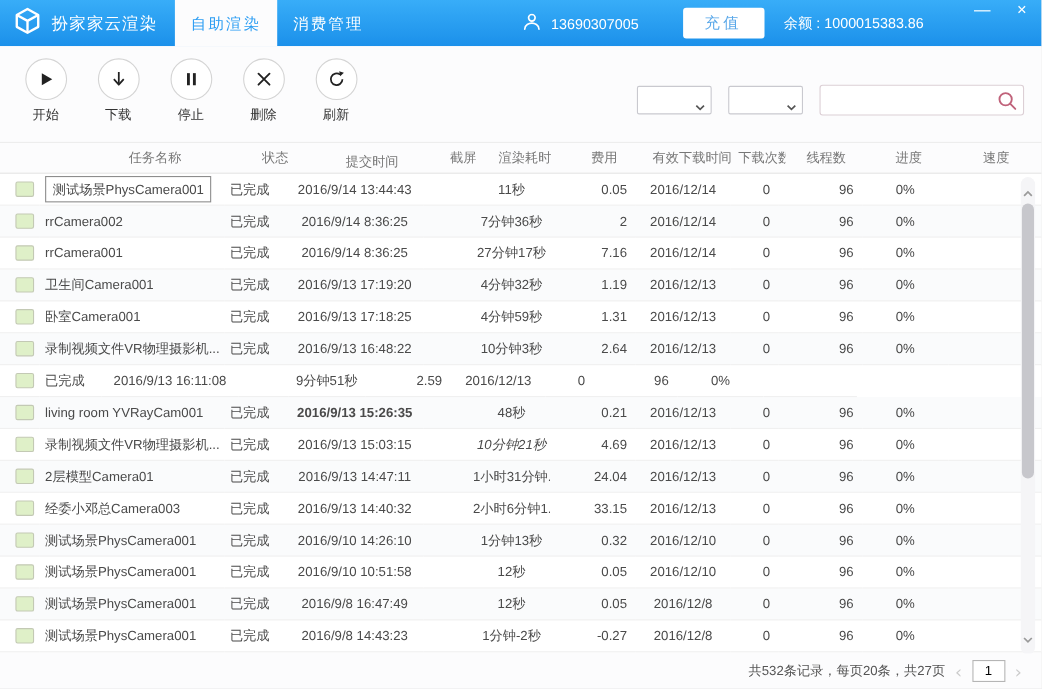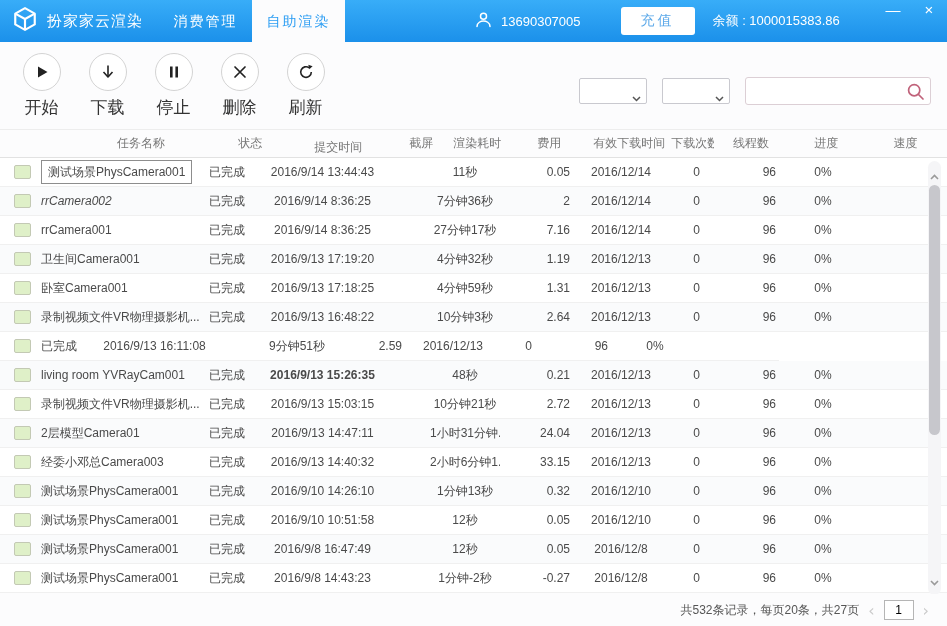--- a/index.html
+++ b/index.html
@@ -28,21 +28,21 @@
   .win-btn { color:#fff; width:20px; text-align:center; font-size:15px; line-height:18px; cursor:pointer; }
   
   .toolbar { height:88px; position:relative; background:#fcfcfd; border-bottom:1px solid #ededed; }
   .tools { display:flex; gap:13px; padding:11px 0 0 15px; }
   .tool { width:53px; text-align:center; }
   .tool-circle {
     width:38px; height:38px; border:1px solid #d4d4d4; border-radius:50%;
     margin:0 auto; display:flex; align-items:center; justify-content:center;
     background:#fff; cursor:pointer;
   }
-  .tool-label { font-size:17px; color:#333; margin-top:5px; }
+  .tool-label { font-size:12px; color:#333; margin-top:5px; }
   .filter-bar { position:absolute; top:35px; right:16px; display:flex; gap:15px; align-items:center; }
   .select-box { width:68px; height:26px; border:1px solid #c9c9cf; border-radius:2px; background:#fff; position:relative; cursor:pointer; }
   .select-box .chev { position:absolute; right:5px; top:9px; }
   .search-box { width:186px; height:28px; border:1px solid #dccfd5; border-radius:3px; background:#fff; position:relative; }
   .search-box input { border:none; outline:none; width:152px; height:24px; margin:1px 0 0 7px; font-size:12px; background:transparent; }
   .search-box .mag { position:absolute; right:5px; top:4px; }
   
   .thead { display:flex; height:28px; align-items:center; font-size:12px; color:#777; border-bottom:1px solid #e2e2e2; background:#fcfcfd;padding-left:24px; }
   .th { white-space:nowrap; overflow:hidden; text-align:center; }
   .tr { display:flex; height:29px; background:#fff; }
@@ -84,22 +84,22 @@
   <div class="titlebar">
     <div class="brand">
       <span>
         <svg width="26" height="26" viewBox="0 0 24 24">
           <polygon points="12,2 21,7 21,17 12,22 3,17 3,7" fill="none" stroke="#fff" stroke-width="2" stroke-linejoin="round"></polygon>
           <path d="M12 22 L12 12 L3 7 M12 12 L21 7" fill="none" stroke="#fff" stroke-width="2" stroke-linejoin="round"></path>
         </svg>
       </span>
       <span class="brand-title">扮家家云渲染</span>
     </div>
+    <div class="tab active">自助渲染</div>
     <div class="tab">消费管理</div>
-    <div class="tab active">自助渲染</div>
     <div class="account">
       <span>
         <svg width="17" height="16" viewBox="0 0 17 16">
           <circle cx="8.5" cy="4.2" r="3" fill="none" stroke="#fff" stroke-width="1.5"></circle>
           <path d="M2 14.5 C2 10.5 6 9 8.5 9 C11 9 15 10.5 15 14.5" fill="none" stroke="#fff" stroke-width="1.5" stroke-linecap="round"></path>
         </svg>
       </span>
       <span>13690307005</span>
     </div>
     <button class="recharge">充值</button>
@@ -210,21 +210,21 @@
         <div class="td align-center" style="width: 70px;">11秒</div>
         <div class="td align-right" style="width: 78px;">0.05</div>
         <div class="td align-center" style="width: 86px;">2016/12/14</div>
         <div class="td align-right" style="width: 44px;">0</div>
         <div class="td align-right" style="width: 76px;">96</div>
         <div class="td align-center" style="width: 78px;">0%</div>
         <div class="td align-center" style="width: 85px;"></div>
       </div>
       <div class="tr alt">
         <div class="td align-left" style="width: 36px;"><span class="row-icon"></span></div>
-        <div class="td align-left" style="width: 168px; font-style: italic;">rrCamera002</div>
+        <div class="td align-left" style="width: 168px;">rrCamera002</div>
         <div class="td align-left" style="width: 56px;">已完成</div>
         <div class="td align-center" style="width: 125px;">2016/9/14 8:36:25</div>
         <div class="td align-center" style="width: 45px;"></div>
         <div class="td align-center" style="width: 70px;">7分钟36秒</div>
         <div class="td align-right" style="width: 78px;">2</div>
         <div class="td align-center" style="width: 86px;">2016/12/14</div>
         <div class="td align-right" style="width: 44px;">0</div>
         <div class="td align-right" style="width: 76px;">96</div>
         <div class="td align-center" style="width: 78px;">0%</div>
         <div class="td align-center" style="width: 85px;"></div>
@@ -311,22 +311,22 @@
         <div class="td align-right" style="width: 76px;">96</div>
         <div class="td align-center" style="width: 78px;">0%</div>
         <div class="td align-center" style="width: 85px;"></div>
       </div>
       <div class="tr">
         <div class="td align-left" style="width: 36px;"><span class="row-icon"></span></div>
         <div class="td align-left" style="width: 168px;">录制视频文件VR物理摄影机...</div>
         <div class="td align-left" style="width: 56px;">已完成</div>
         <div class="td align-center" style="width: 125px;">2016/9/13 15:03:15</div>
         <div class="td align-center" style="width: 45px;"></div>
-        <div class="td align-center" style="width: 70px;">10分钟21秒</div>
-        <div class="td align-right" style="width: 78px;">2.72</div>
+        <div class="td align-center" style="width: 70px; font-style: italic;">10分钟21秒</div>
+        <div class="td align-right" style="width: 78px;">4.69</div>
         <div class="td align-center" style="width: 86px;">2016/12/13</div>
         <div class="td align-right" style="width: 44px;">0</div>
         <div class="td align-right" style="width: 76px;">96</div>
         <div class="td align-center" style="width: 78px;">0%</div>
         <div class="td align-center" style="width: 85px;"></div>
       </div>
       <div class="tr alt">
         <div class="td align-left" style="width: 36px;"><span class="row-icon"></span></div>
         <div class="td align-left" style="width: 168px;">2层模型Camera01</div>
         <div class="td align-left" style="width: 56px;">已完成</div>

